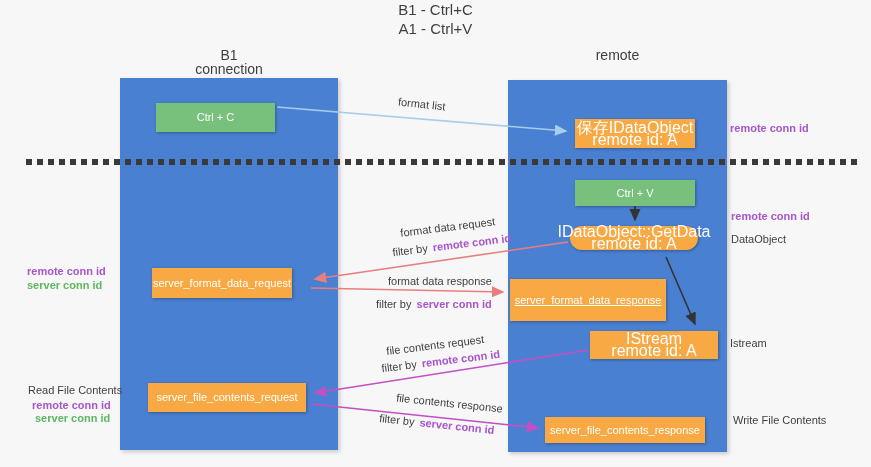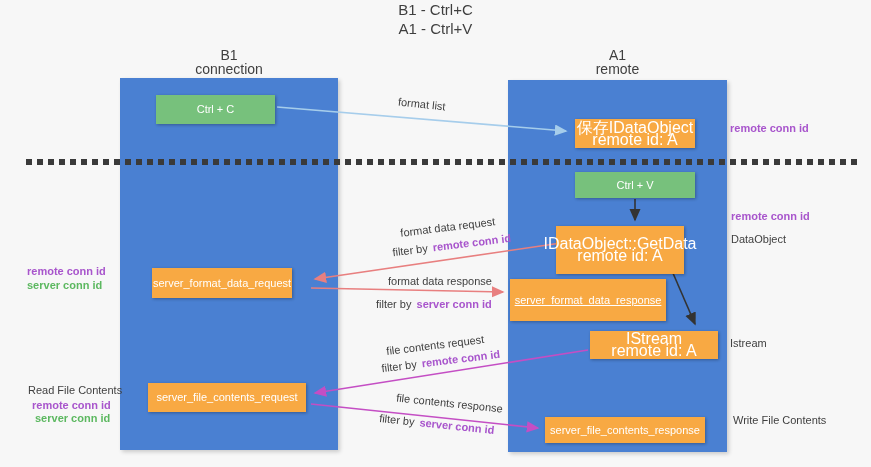--- a/index.html
+++ b/index.html
@@ -24,21 +24,21 @@
     box-shadow:2px 2px 4px rgba(0,0,0,0.18);
   }
   .node{
     position:absolute;display:flex;flex-direction:column;
     align-items:center;justify-content:center;
     color:#fff;text-align:center;font-size:11px;line-height:13px;
     box-shadow:1px 1px 3px rgba(0,0,0,0.3);
     z-index:4;
   }
   .node.orange{background:var(--box_orange,#f8a943);}
-  .node.green{background:var(--box_green,#77c17c);}
+  .node.green{background:var(--box_green,#77c17c);margin-top:8px;}
   .node.two-line{font-size:16px;line-height:12px;}
   .lbl{
     position:absolute;font-size:11px;white-space:nowrap;
     color:var(--text_dark,#3f3f3f);z-index:5;
   }
   .lbl.purple{color:var(--label_purple,#a855cc);font-weight:bold;}
   .lbl.greentext{color:var(--label_green,#5cb860);font-weight:bold;}
   .edge-label{
     position:absolute;font-size:11px;white-space:nowrap;
     color:var(--text_dark,#3f3f3f);z-index:5;
@@ -69,21 +69,20 @@
   <div class="title">
     <div>B1 - Ctrl+C</div>
     <div>A1 - Ctrl+V</div>
   </div>
 
   <div class="col-header" style="left:120px;width:218px;">
     <div>B1</div>
     <div>connection</div>
   </div>
   <div class="col-header" style="left:508px;width:219px;">
-    <div>A1</div>
     <div>remote</div>
   </div>
 
   <div class="col-rect" style="left:120px;top:78px;width:218px;height:372px;"></div>
   <div class="col-rect" style="left:508px;top:80px;width:219px;height:372px;"></div>
 
   <div class="dashed-line"></div>
 
   <svg class="arrows" width="871" height="467">
     <defs>
@@ -119,21 +118,21 @@
     <span>server_file_contents_request</span>
   </div>
 
   <div class="node orange two-line" style="left:575px;top:119px;width:120px;height:29px;">
     <span>保存IDataObject</span>
     <span>remote id: A</span>
   </div>
   <div class="node green" style="left:575px;top:172px;width:120px;height:26px;">
     <span>Ctrl + V</span>
   </div>
-  <div class="node orange two-line" style="left:556px;top:226px;width:128px;height:48px;">
+  <div class="node orange two-line" style="left:570px;top:226px;width:128px;height:24px;border-radius:12px;">
     <span>IDataObject::GetData</span>
     <span>remote id: A</span>
   </div>
   <div class="node orange" style="left:510px;top:279px;width:156px;height:42px;text-decoration:underline;">
     <span>server_format_data_response</span>
   </div>
   <div class="node orange two-line" style="left:590px;top:331px;width:128px;height:28px;">
     <span>IStream</span>
     <span>remote id: A</span>
   </div>

